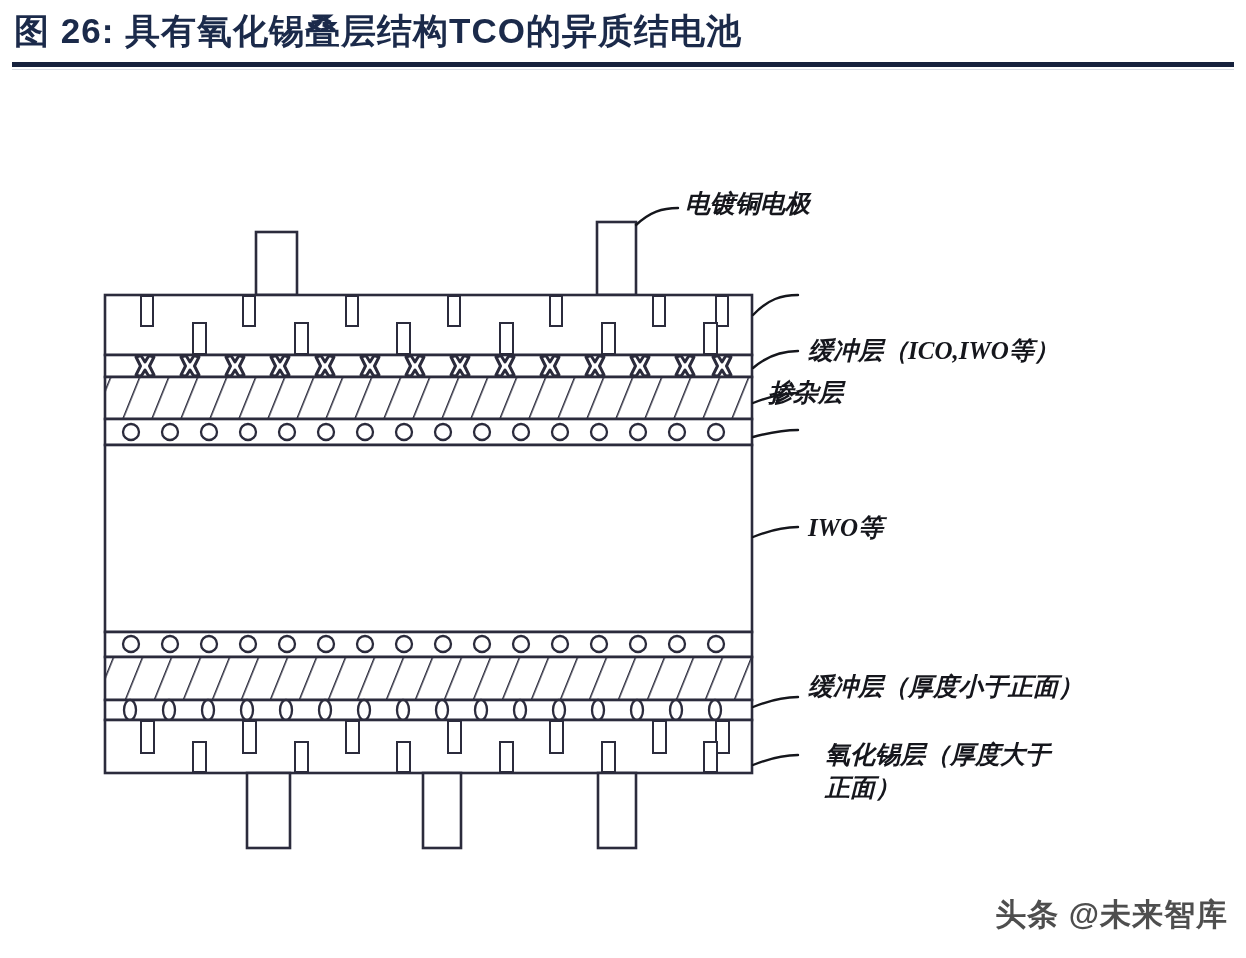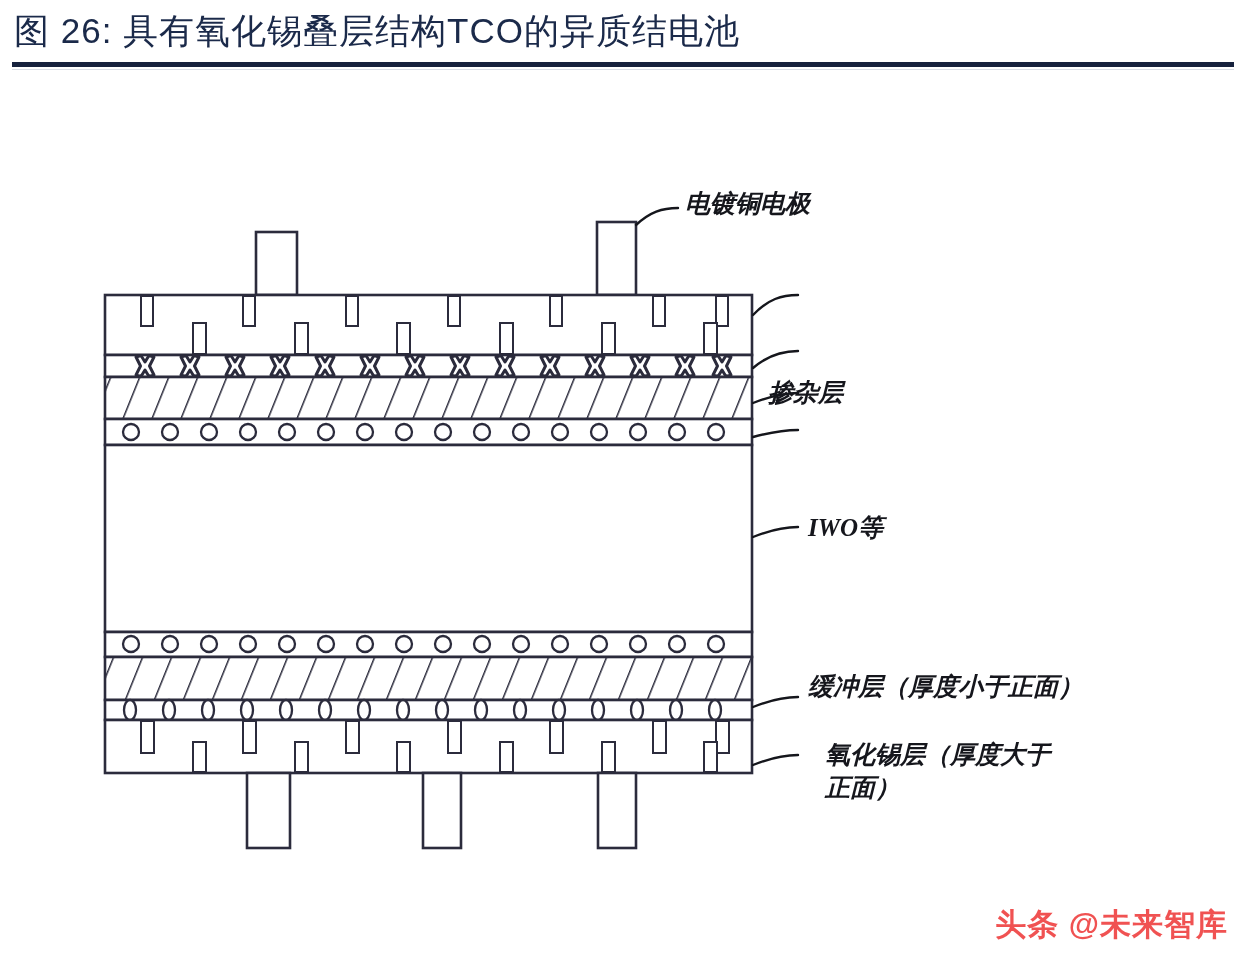--- a/index.html
+++ b/index.html
@@ -14,21 +14,21 @@
     overflow: hidden;
     font-family: "Liberation Sans", sans-serif;
   }
 
   
   #figure-title {
     position: absolute;
     left: 14px;
     top: 8px;
     font-size: 35px;
-    font-weight: normal;
+    font-weight: bold;
     color: #1b2a4a;
     letter-spacing: 1px;
     white-space: nowrap;
     font-family: "Liberation Sans", sans-serif;
   }
   #title-rule {
     position: absolute;
     left: 12px;
     top: 62px;
     width: 1222px;
@@ -65,24 +65,24 @@
     white-space: pre;
     font-family: "Liberation Serif", "DejaVu Serif", serif;
     font-style: italic;
     font-weight: 600;
   }
 
   
   #watermark {
     position: absolute;
     right: 18px;
-    bottom: 12px;
+    bottom: 22px;
     font-size: 31px;
     font-weight: bold;
-    color: #ef4444;
+    color: #404040;
     letter-spacing: 1px;
     opacity: 0.92;
     font-family: "Liberation Sans", sans-serif;
   }
 </style>
 </head>
 <body>
 
 <div id="figure-title">图 26:  具有氧化锡叠层结构TCO的异质结电池</div>
 <div id="title-rule"></div>
@@ -277,20 +277,21 @@
 
         <path d="M 753,690 C 768,684 782,680 798,680"></path>
       </g>
 
     </g>
   </svg>
 
   <div class="callout-label" style="left:685px; top:112px;">电镀铜电极</div>
 
 
+  <div class="callout-label" style="left:808px; top:259px;">缓冲层（ICO,IWO等）</div>
 
   <div class="callout-label" style="left:768px; top:301px;">掺杂层</div>
 
 
   <div class="callout-label" style="left:808px; top:436px;">IWO等</div>
 
   <div class="callout-label" style="left:808px; top:595px;">缓冲层（厚度小于正面）</div>
 
   <div class="callout-label" style="left:808px; top:663px;margin-left:17px;">氧化锡层（厚度大于
 正面）</div>

